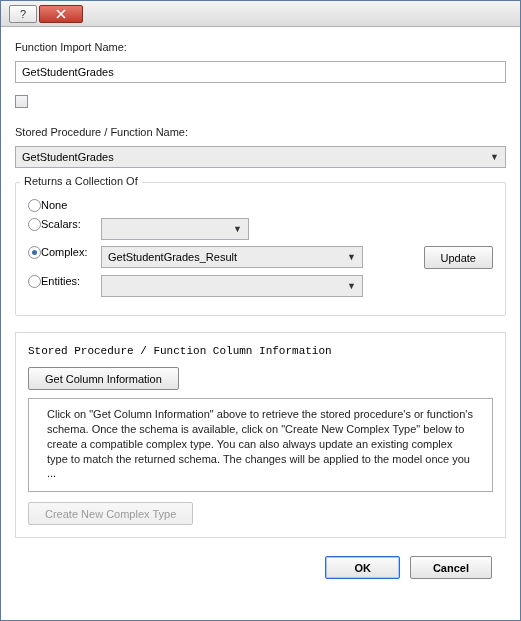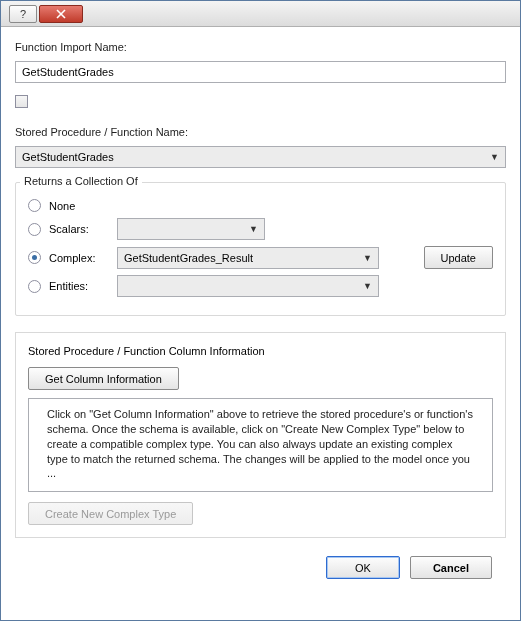--- a/index.html
+++ b/index.html
@@ -78,21 +78,21 @@
     border-radius:2px;
     padding:10px 12px 12px 12px;
     margin-top:6px;
     position:relative;
   }
   .group-title {
     position:absolute; top:-8px; left:4px;
     background:#fff; padding:0 4px; color:#222;
   }
   .radio-row {
-    display:flex; align-items:center; gap:8px;
+    display:flex; align-items:flex-start; 
     margin:6px 0;
   }
   .radio {
     width:13px;height:13px;border:1px solid #8e8f9f;border-radius:50%;
     display:flex;align-items:center;justify-content:center;background:#fff;
   }
   .radio.checked::after{
     content:"";width:5px;height:5px;border-radius:50%;background:#3b6ea5;
   }
   .radio-label { width:60px; }
@@ -111,21 +111,21 @@
     background:linear-gradient(#fdfdfd,#e4e4e4);
     border-radius:2px;
     padding:0 16px;
     font:inherit;
     cursor:pointer;
     display:inline-flex;align-items:center;justify-content:center;
   }
   .btn:disabled, .btn.disabled {
     color:#9a9a9a;border-color:#c6c6c6;background:linear-gradient(#f7f7f7,#eee);cursor:default;
   }
-  .btn.primary { border:1px solid #2e6bd0; box-shadow:0 0 0 1px #a7c7f2 inset; padding:0 28px;}
+  .btn.primary { border:1px solid #2e6bd0; box-shadow:0 0 0 1px #a7c7f2 inset; padding:0 28px;font-weight:bold;}
   .info-box {
     border:1px solid #abadb3;
     background:#fff;
     padding:8px 18px;
     margin-top:8px;
     font-size:11px;
     color:#222;
     line-height:1.35;
     height:94px;
   }
@@ -199,21 +199,21 @@
         <div class="radio"></div>
         <span class="radio-label">Entities:</span>
         <div class="combo">
           <span></span>
           <span class="arrow">▼</span>
         </div>
       </div>
     </div>
 
     <div class="col-info-section">
-      <div style="margin-bottom:10px;">Stored Procedure / Function Column Information</div>
+      <div style="margin-bottom:10px;font-family:Liberation Mono, monospace;">Stored Procedure / Function Column Information</div>
       <button class="btn">Get Column Information</button>
       <div class="info-box">Click on "Get Column Information" above to retrieve the stored procedure's or function's schema. Once the schema is available, click on "Create New Complex Type" below to create a compatible complex type. You can also always update an existing complex type to match the returned schema. The changes will be applied to the model once you ...</div>
       <div style="margin-top:10px;">
         <button class="btn disabled" disabled="">Create New Complex Type</button>
       </div>
     </div>
 
     <div class="footer">
       <button class="btn primary">OK</button>
       <button class="btn" style="padding:0 22px;font-weight:bold;">Cancel</button>

